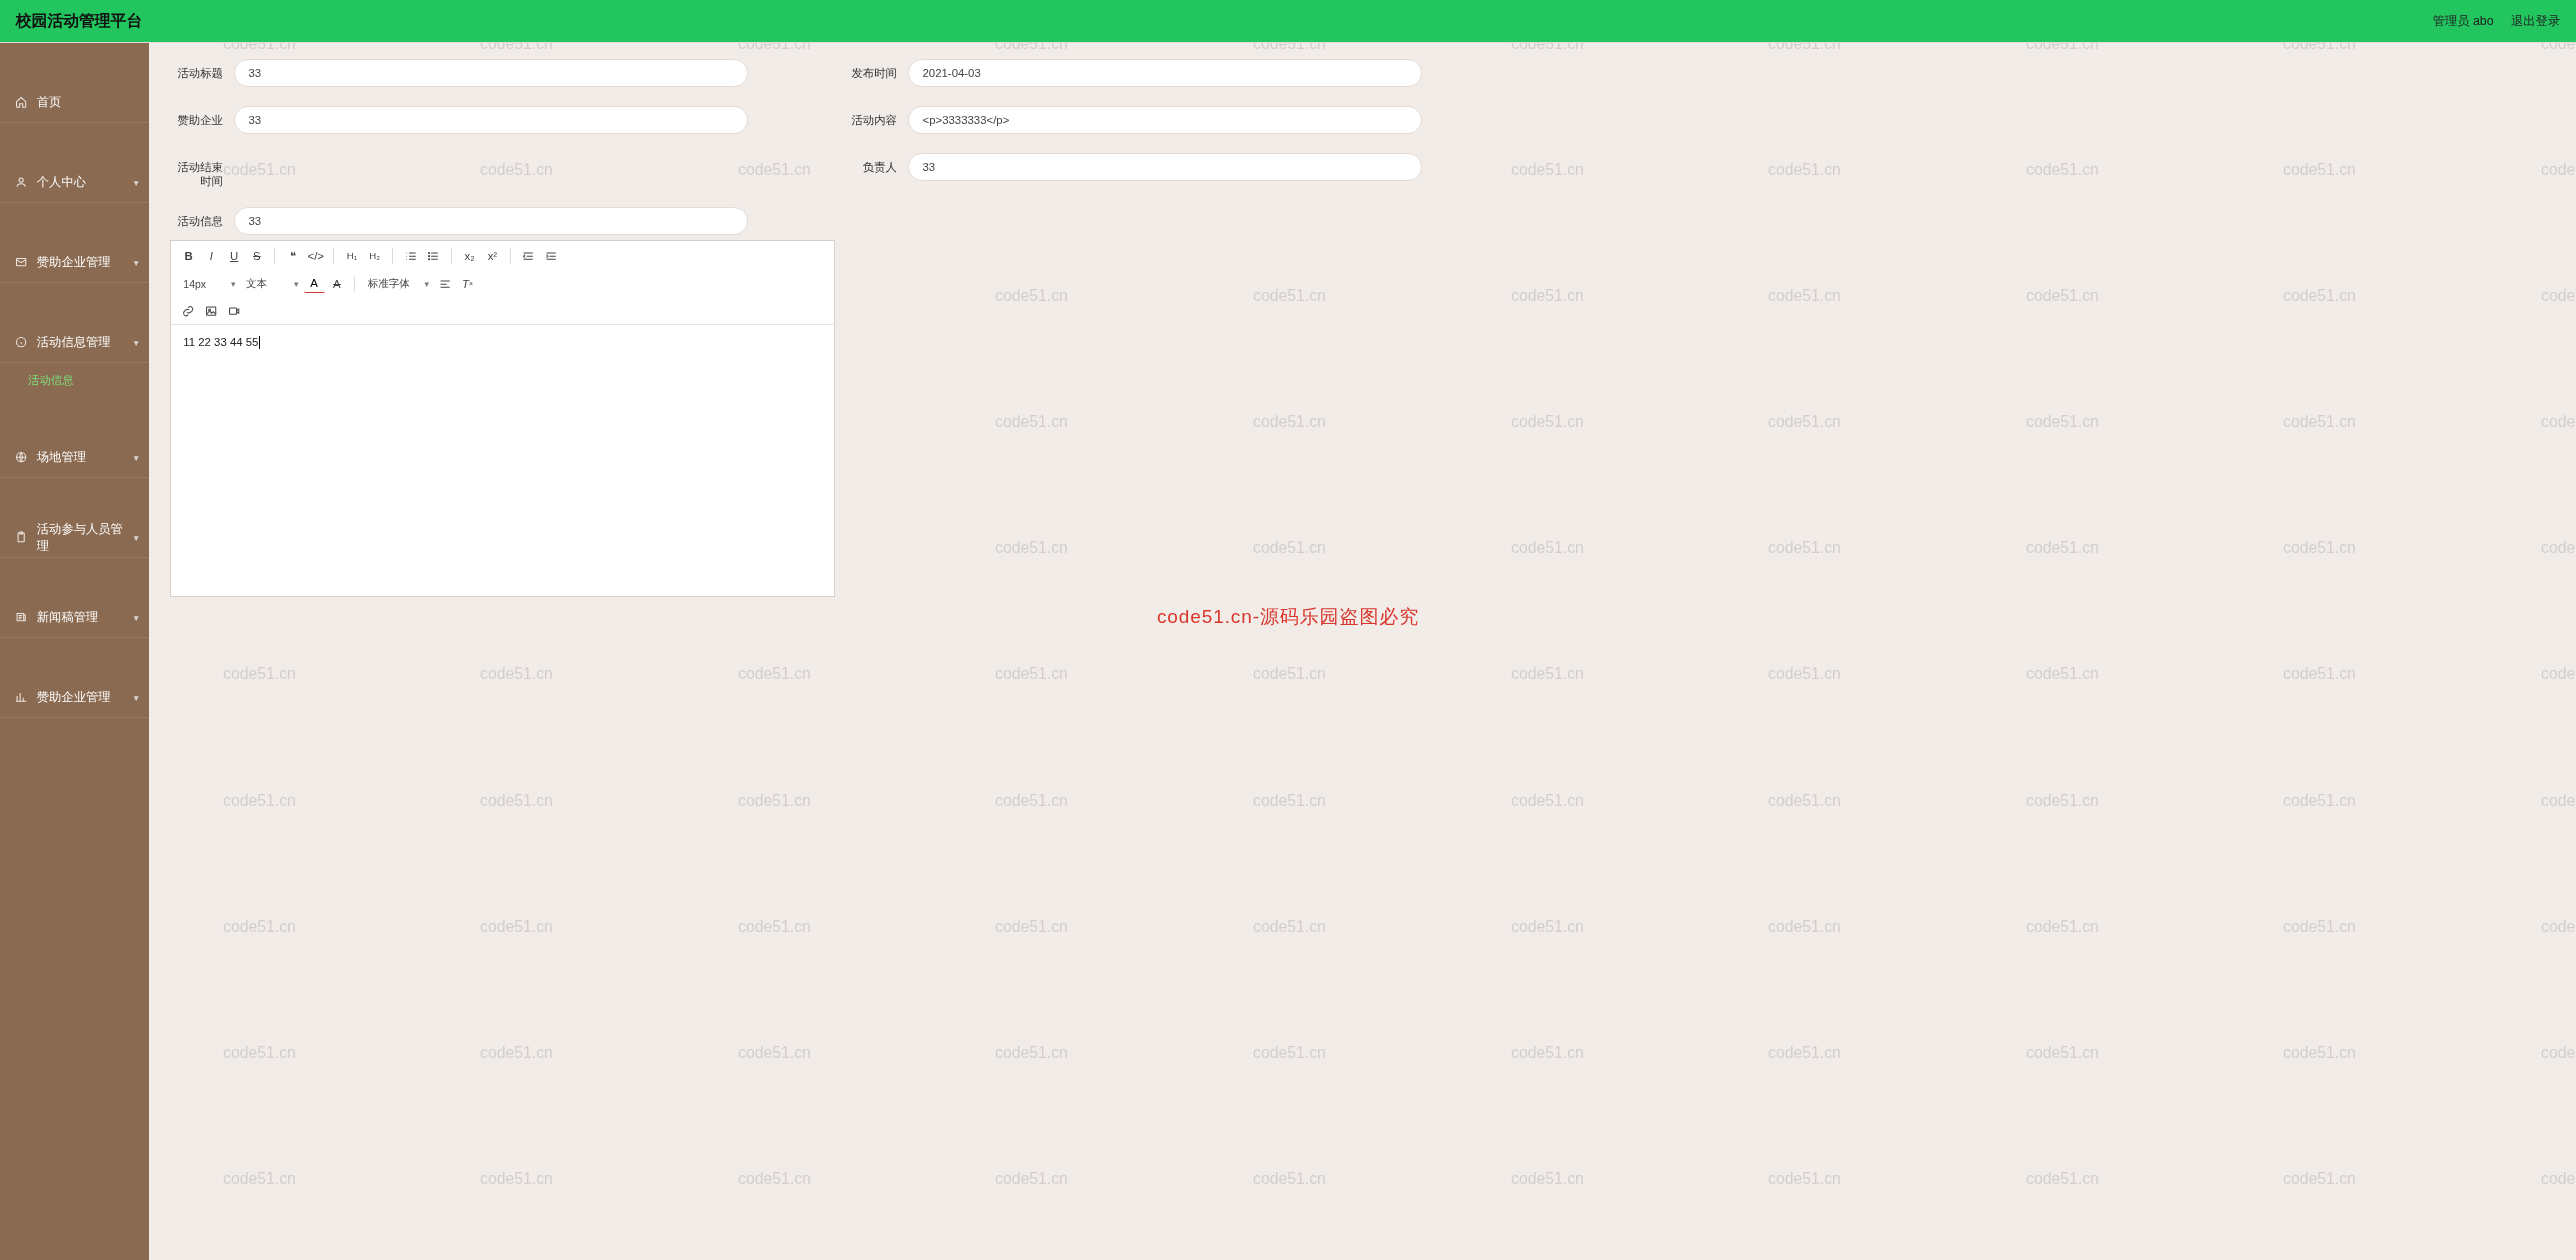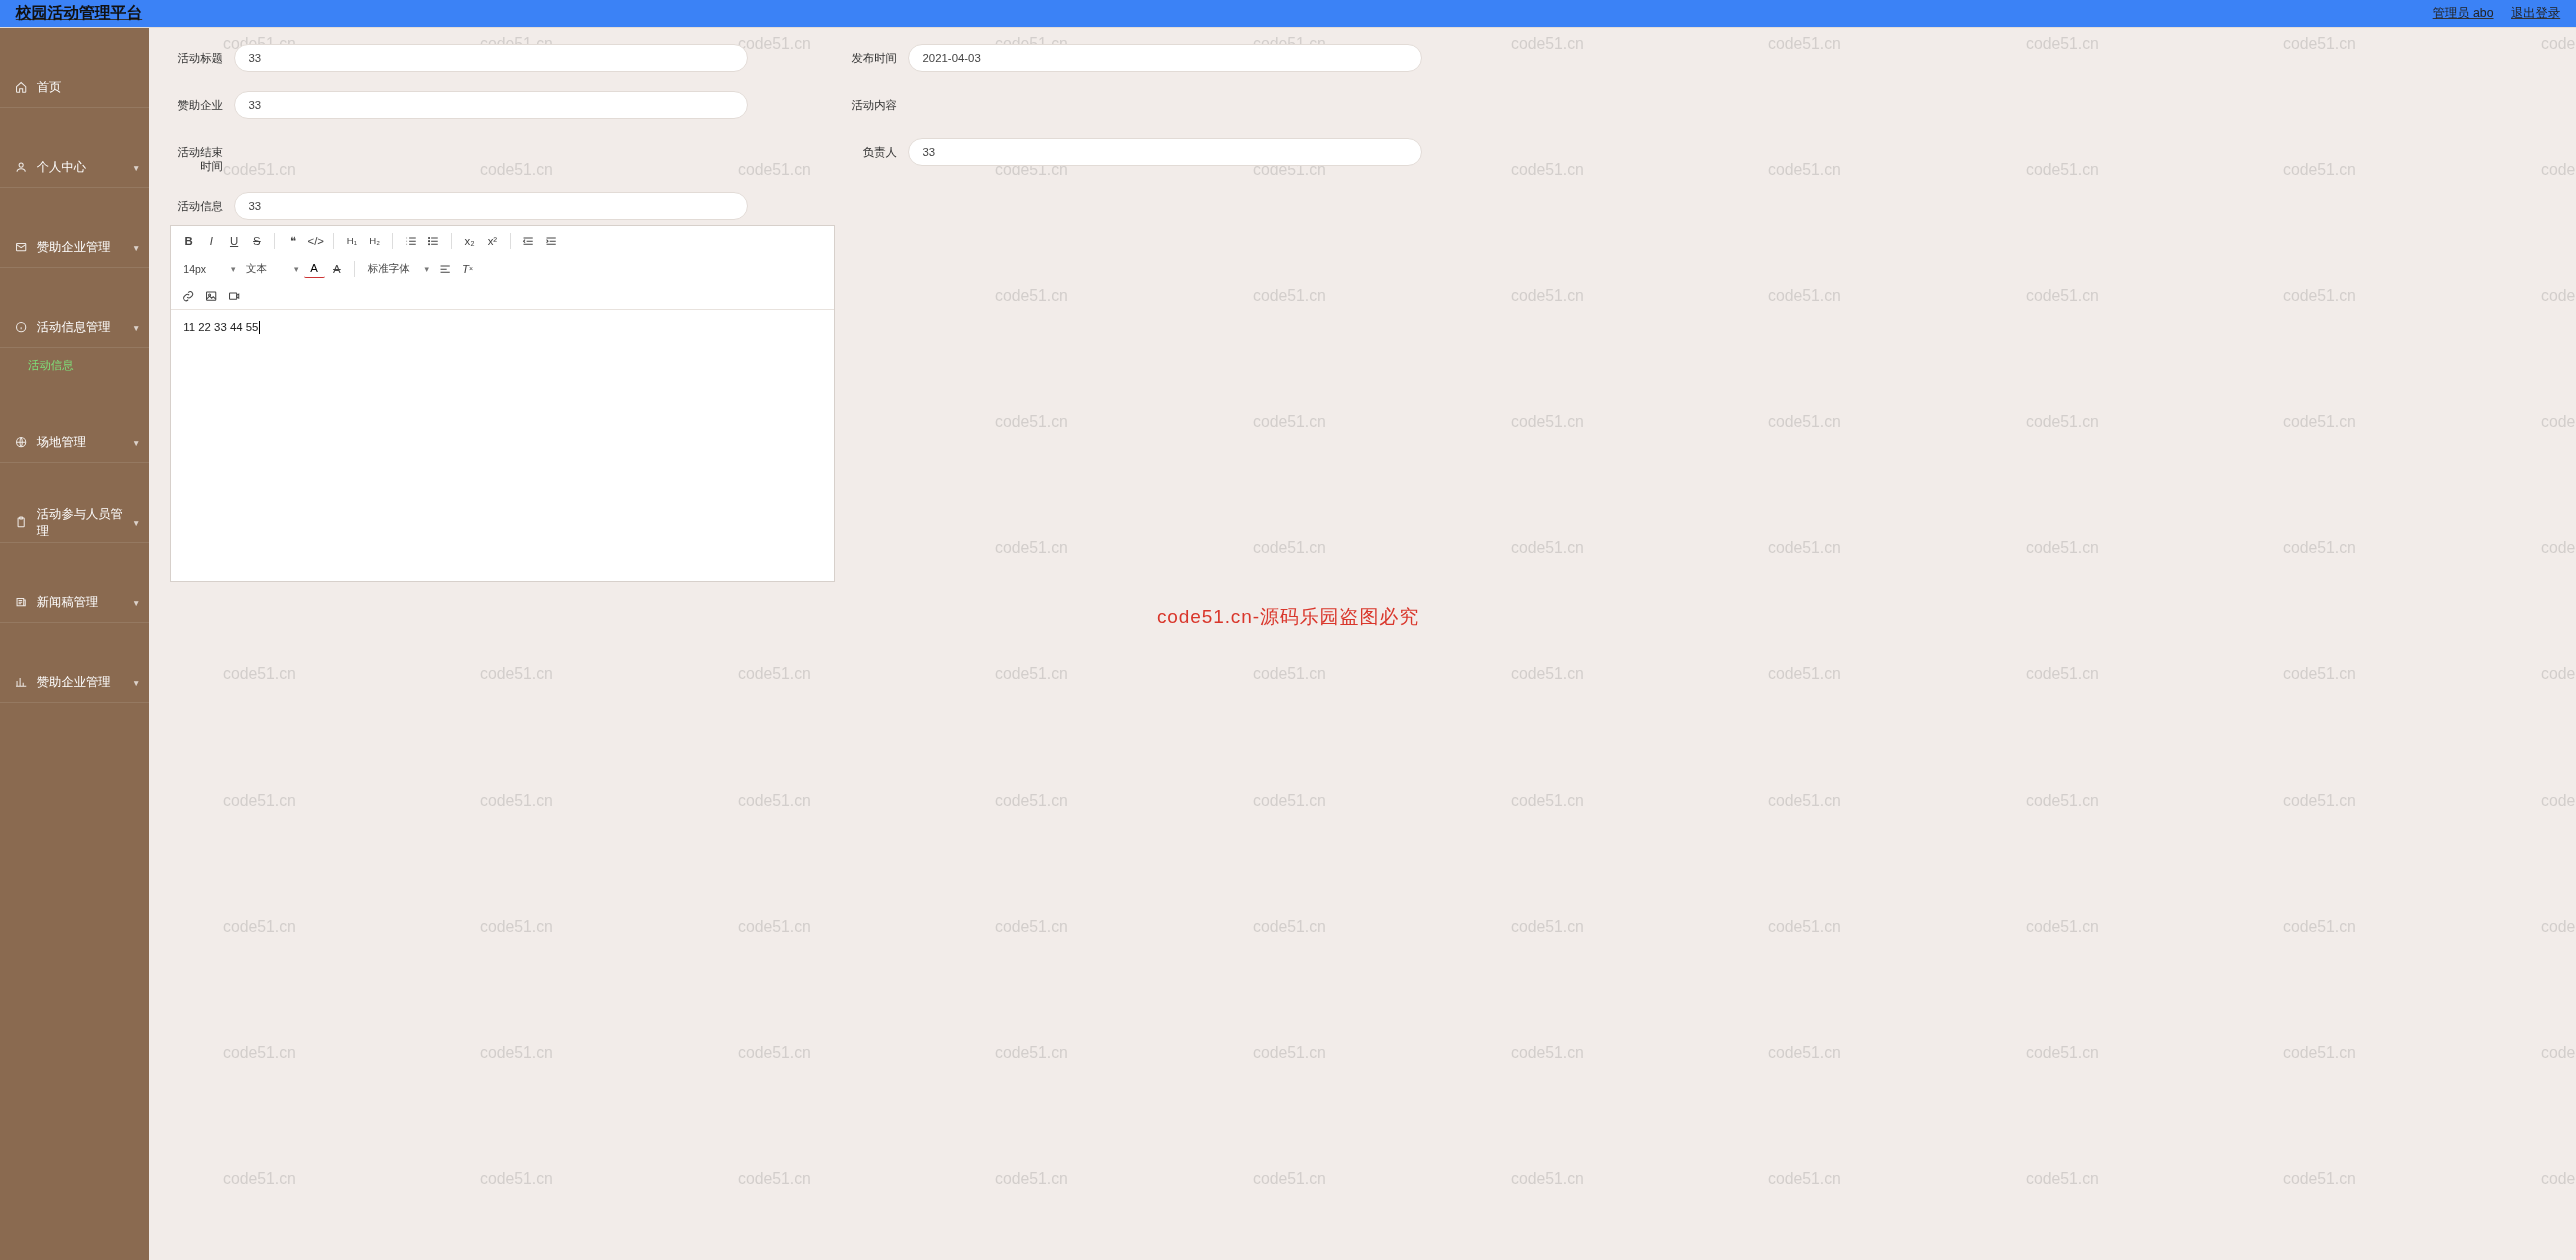--- a/index.html
+++ b/index.html
@@ -5,21 +5,21 @@
 * { box-sizing: border-box; margin: 0; padding: 0; }
 html, body { height: 100%; font-family: "Microsoft YaHei", "PingFang SC", Arial, sans-serif; font-size: 11.4px; color: #333; }
 body { display: flex; flex-direction: column; background: #f2ece9; }
 
 
 .watermark { position: fixed; inset: 0; pointer-events: none; z-index: 0; }
 .watermark span { position: absolute; color: rgba(100,100,100,0.22); font-size: 15.8px; white-space: nowrap; }
 .center-mark { position: fixed; left: 50%; top: 49%; transform: translate(-50%,-50%); color: #d9362b; font-size: 19px; letter-spacing: 0.9px; z-index: 5; pointer-events: none; white-space: nowrap; }
 
 
-.header { display: flex; align-items: center; justify-content: space-between; height: 28px; padding: 0 15.8px; background: #3b82f6; border-bottom: 0.9px solid #e3dcd8; position: relative; z-index: 10; text-decoration: underline; }
+.header { display: flex; align-items: center; justify-content: space-between; height: 43px; padding: 0 15.8px; background: #22c55e; border-bottom: 0.9px solid #e3dcd8; position: relative; z-index: 10; }
 .header-title { font-size: 15.8px; font-weight: 600; color: #111; }
 .header-right { display: flex; gap: 17.5px; align-items: center; font-size: 12.3px; color: #222; }
 .header-right span { cursor: pointer; }
 
 
 .main { flex: 1; display: flex; overflow: hidden; position: relative; z-index: 2; }
 .sidebar { width: 149px; background: #8a6a50; color: #fff; display: flex; flex-direction: column; overflow-y: auto; }
 .side-item { display: flex; align-items: center; gap: 8.8px; padding: 0 14px; height: 40px; border-bottom: 0.9px solid rgba(255,255,255,0.1); cursor: pointer; font-size: 12.3px; position: relative; margin-top: 40px; }
 .side-item .chev { position: absolute; right: 10.5px; opacity: 0.7; font-size: 9.6px; }
 .side-sub { padding-left: 28px; height: 35px; display: flex; align-items: center; font-size: 11.4px; color: #7fe07a; cursor: pointer; }
@@ -272,20 +272,21 @@
         <div class="field-label">发布时间</div>
         <input class="field-input" value="2021-04-03" style="">
       </div>
 
       <div class="field">
         <div class="field-label">赞助企业</div>
         <input class="field-input" value="33" style="">
       </div>
       <div class="field">
         <div class="field-label">活动内容</div>
+        <input class="field-input" value="&lt;p&gt;3333333&lt;/p&gt;" style="">
       </div>
 
       <div class="field">
         <div class="field-label">活动结束时间</div>
       </div>
 
       <div class="field">
         <div class="field-label">负责人</div>
         <input class="field-input" value="33" style="">
       </div>

